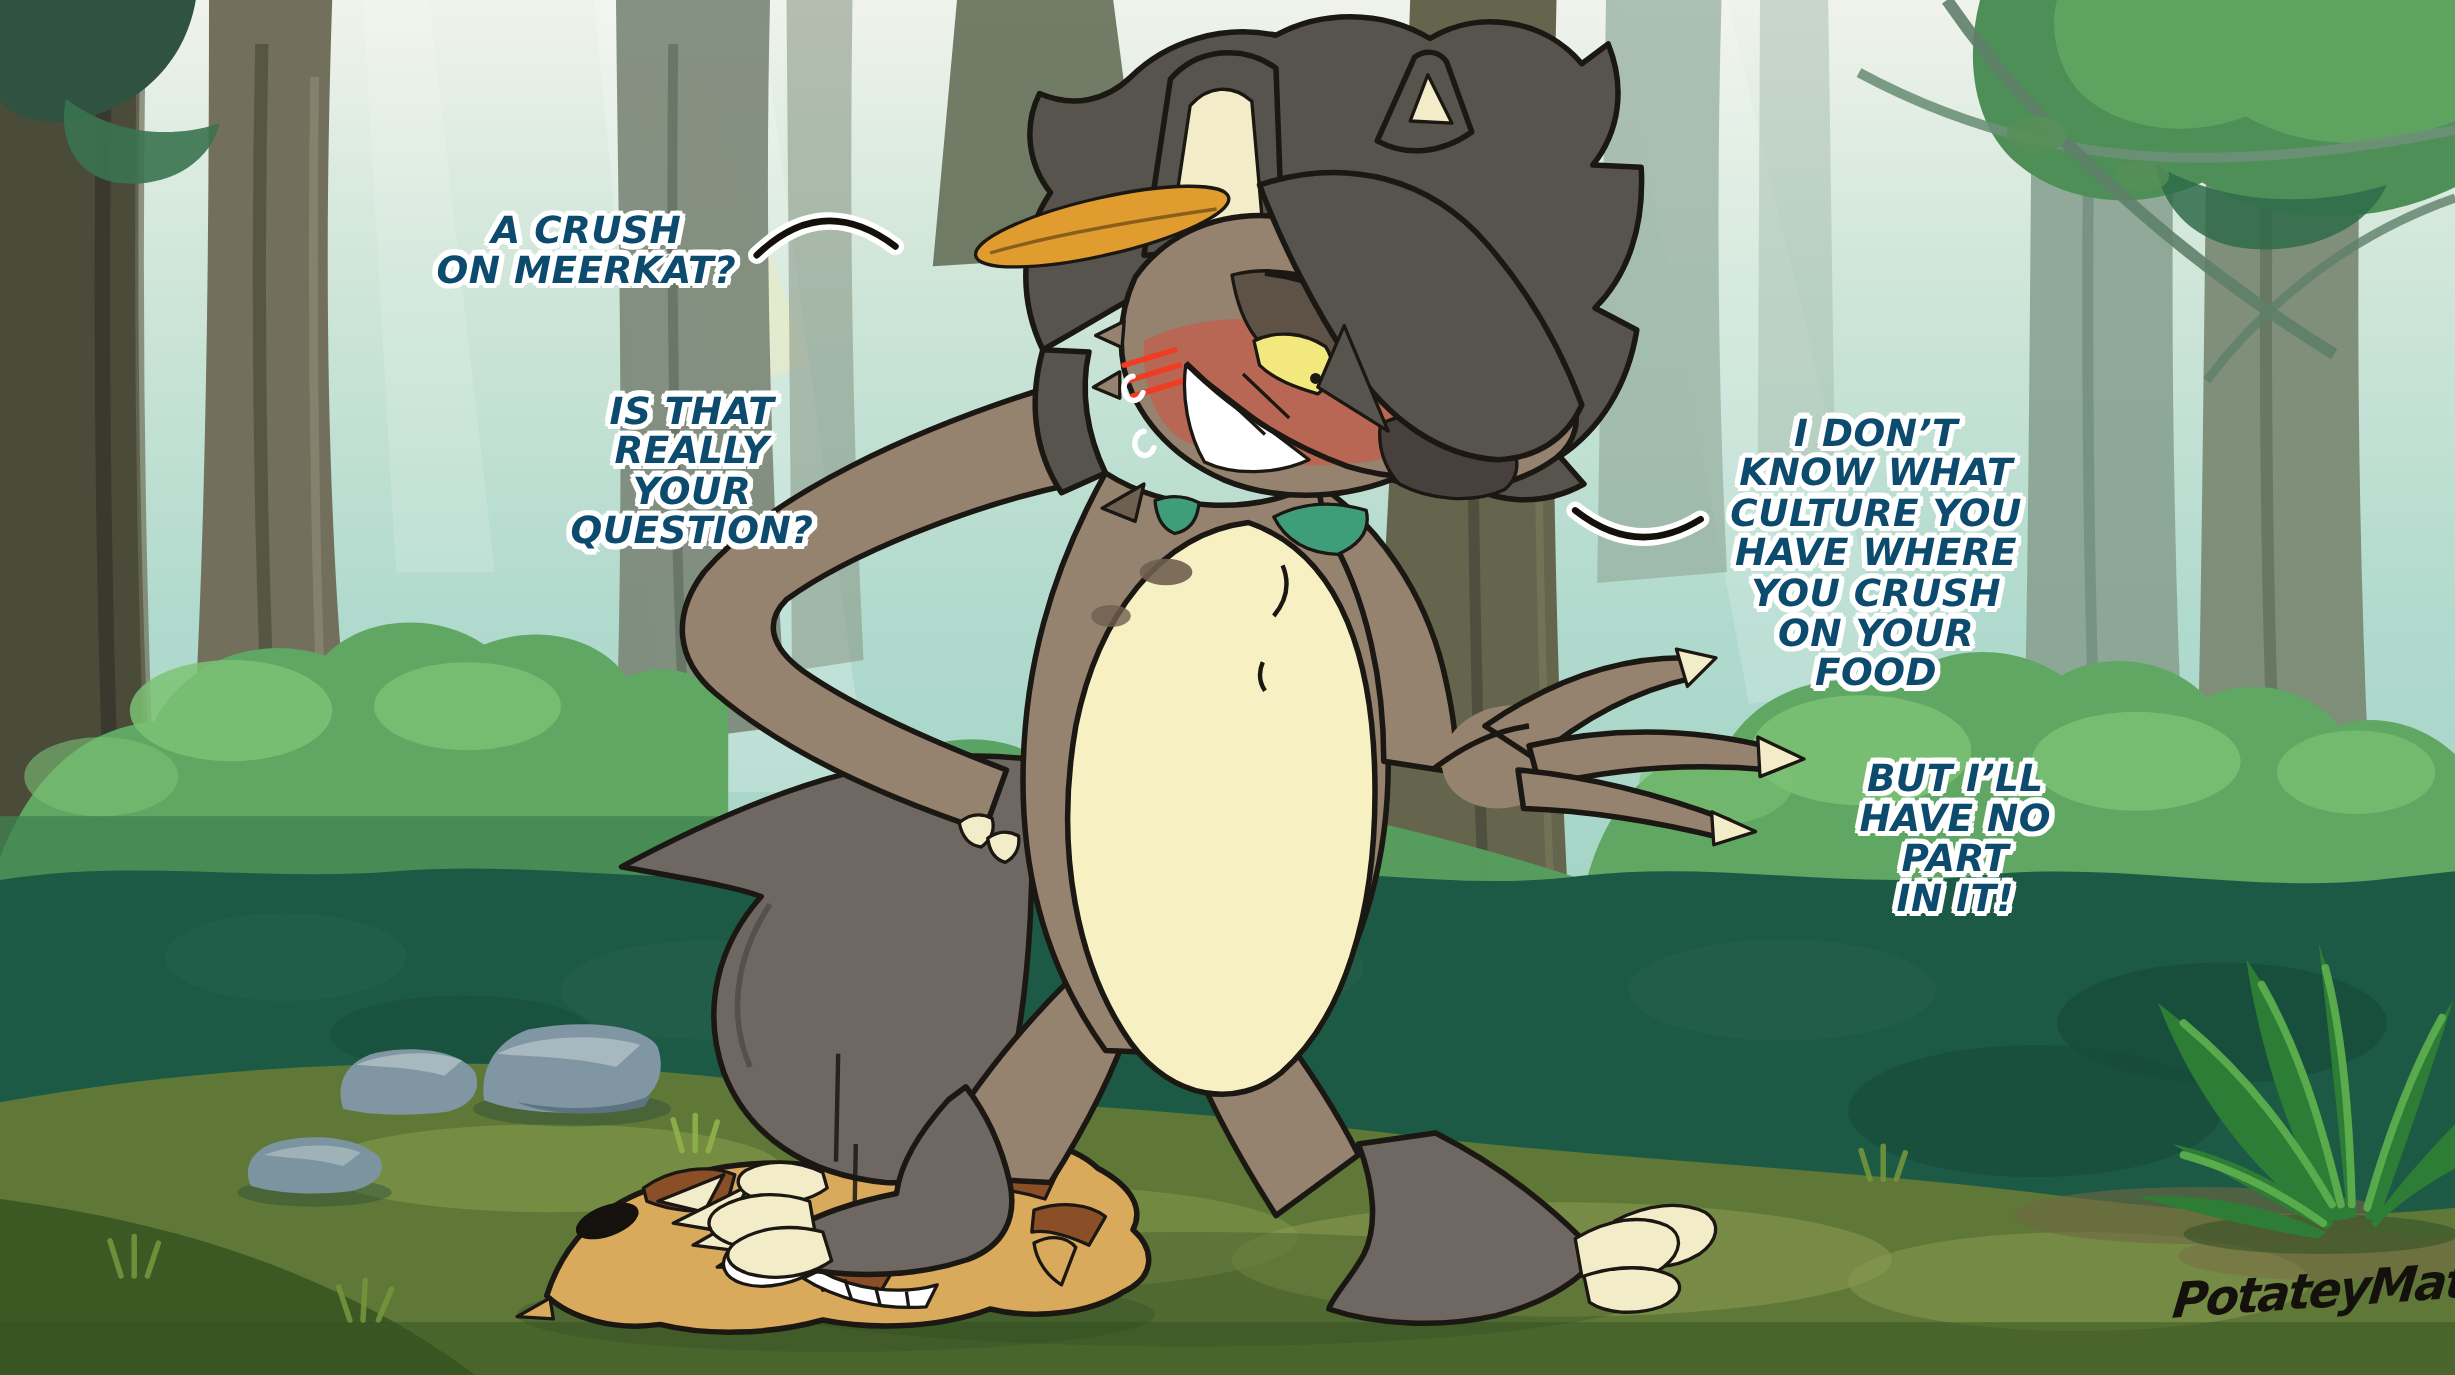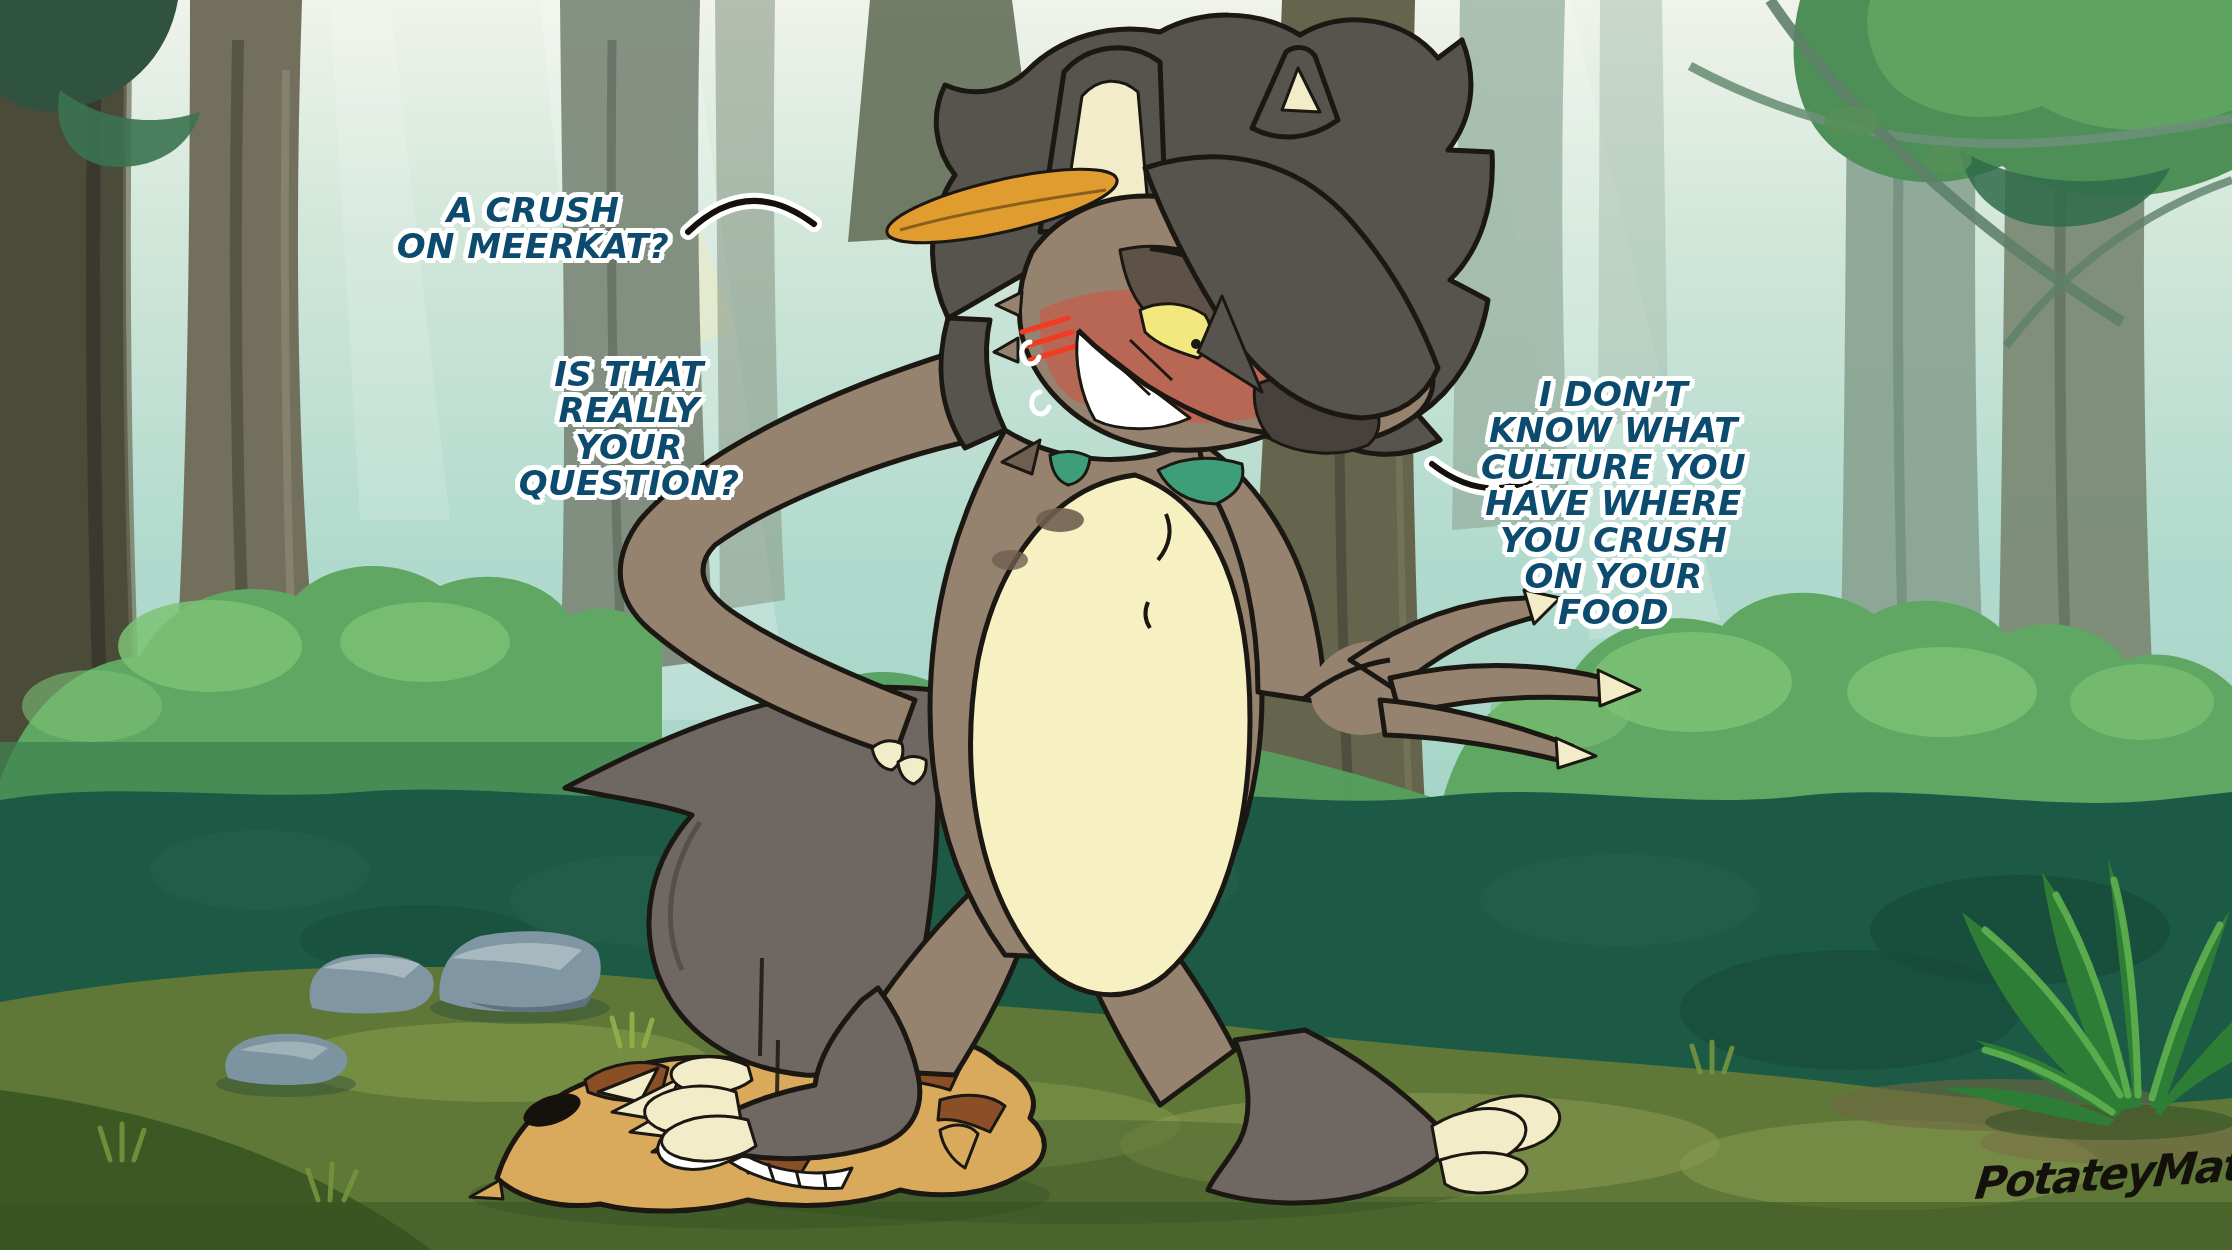--- a/index.html
+++ b/index.html
@@ -26,21 +26,21 @@
   .caption{position:absolute;top:4px;left:0;width:100%;text-align:center;
     font:italic 700 27px/1.1 "DejaVu Sans",sans-serif;color:#14110d;letter-spacing:.3px;}
   .speech{position:absolute;font:italic 700 34px/1.07 "DejaVu Sans",sans-serif;color:#0c4a6e;
     text-align:center;white-space:pre-line;letter-spacing:.4px;
     text-shadow:3px 0 0 #fff,-3px 0 0 #fff,0 3px 0 #fff,0 -3px 0 #fff,
       3px 3px 0 #fff,-3px -3px 0 #fff,3px -3px 0 #fff,-3px 3px 0 #fff,
       5px 2px 0 #fff,-5px -2px 0 #fff,2px 5px 0 #fff,-2px -5px 0 #fff,
       5px -2px 0 #fff,-5px 2px 0 #fff,2px -5px 0 #fff,-2px 5px 0 #fff;}
   .s1{left:388px;top:192px;width:290px;}
   .s2{left:514px;top:356px;width:230px;}
-  .s3{left:1461px;top:376px;width:305px;}
+  .s3{left:1553px;top:376px;width:305px;}
   .s4{left:1655px;top:690px;width:245px;}
   .signature{position:absolute;left:1975px;top:1152px;width:280px;text-align:center;
     font:italic 800 44px/1 "DejaVu Sans",sans-serif;color:#14110d;
     transform:rotate(-4deg) skewX(-10deg);letter-spacing:-2px;}
 </style>
 </head>
 <body>
 
 <div class="stage">
 
@@ -302,14 +302,18 @@
 REALLY
 YOUR
 QUESTION?</div>
   <div class="speech s3">I DON’T
 KNOW WHAT
 CULTURE YOU
 HAVE WHERE
 YOU CRUSH
 ON YOUR
 FOOD</div>
+  <div class="speech s4">BUT I’LL
+HAVE NO
+PART
+IN IT!</div>
   <div class="signature">PotateyMatey</div>
 </div>
 
 </body></html>

